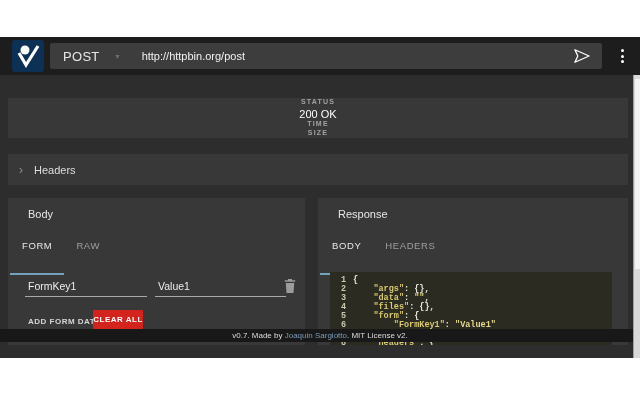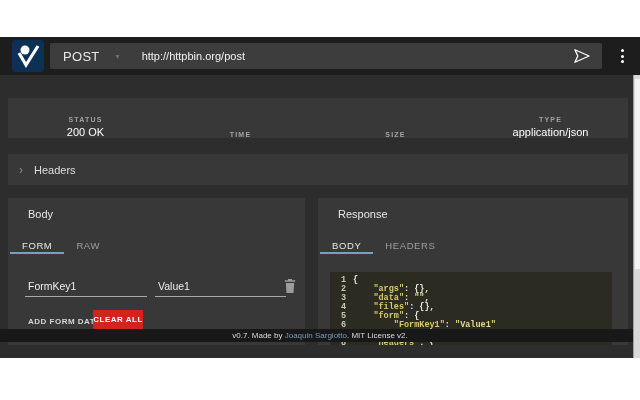--- a/index.html
+++ b/index.html
@@ -18,37 +18,37 @@
   .urlbar { position:absolute; left:50px; top:6px; width:552px; height:26px; background:#3d3d3d; border-radius:2px; display:flex; align-items:center; }
   .method { margin-left:13px; font-size:13px; color:#e8e8e8; letter-spacing:.3px; }
   .method-chevron { margin-left:16px; color:#6f6f6f; font-size:8px; }
   .url-text { margin-left:22px; font-size:11px; color:#f2f2f2; }
   .spacer { flex:1; }
   .send { margin-right:10px; display:flex; align-items:center; }
   .kebab { position:absolute; right:11px; top:8px; width:14px; height:22px; display:flex; flex-direction:column; align-items:center; justify-content:center; gap:2.5px; cursor:pointer; }
   .kebab i { width:3px; height:3px; background:#ffffff; border-radius:50%; }
 
   
-  .statusbar { position:absolute; top:61px; left:8px; width:620px; height:40px; background:#383838; display:flex; align-items:flex-end; }
+  .statusbar { position:absolute; top:61px; left:8px; width:620px; height:40px; background:#383838; display:flex; align-items:center;flex-direction:column; }
   .stat { flex:1; text-align:center; }
   .stat .lab { font-size:7px; font-weight:bold; color:#a2a2a2; letter-spacing:1.2px; }
   .stat .val { font-size:11px; color:#fdfdfd; margin-top:3px; }
 
   
   .headersbar { position:absolute; top:117px; left:8px; width:620px; height:31px; background:#383838; display:flex; align-items:center; cursor:pointer; }
   .hb-chevron { margin-left:11px; color:#8d8d8d; font-size:12px; line-height:10px; }
   .hb-title { margin-left:11px; font-size:11px; color:#dedede; }
 
   
   .panel { position:absolute; top:161px; height:147px; background:#383838; }
   #body-panel { left:8px; width:297px; }
   #response-panel { left:318px; width:310px; }
   .panel-title { position:absolute; top:10px; left:20px; font-size:11px; color:#e6e6e6; }
   .tabs { position:absolute; top:36px; left:2px; display:flex; }
-  .tab { padding:6px 12px 3px; font-size:9.5px; letter-spacing:.6px; color:#9f9f9f; position:relative; cursor:pointer; }
+  .tab { padding:6px 12px 24px; font-size:9.5px; letter-spacing:.6px; color:#9f9f9f; position:relative; cursor:pointer; }
   .tab.active { color:#e8e8e8; }
   .tab.active::after { content:""; position:absolute; left:0; right:0; bottom:0; height:2px; background:#74a2bd; }
 
   
   .form-rows { position:absolute; left:0; top:0; width:100%; height:100%; }
   .f-field { position:absolute; top:80px; height:19px; border-bottom:1px solid #a9a9a9; font-size:10.5px; color:#ededed; padding:2px 0 0 3px; }
   .f-key { left:17px; width:122px; }
   .f-val { left:147px; width:131px; }
   .f-trash { position:absolute; left:276px; top:81px; cursor:pointer; }
   .add-btn { position:absolute; left:20px; top:119px; font-size:8px; font-weight:bold; letter-spacing:.5px; color:#d5d5d5; cursor:pointer; }
@@ -107,24 +107,20 @@
   <div class="stat">
         <div class="lab">STATUS</div>
         <div class="val">200 OK</div>
       </div>
       <div class="stat">
         <div class="lab">TIME</div>
       </div>
       <div class="stat">
         <div class="lab">SIZE</div>
       </div>
-      <div class="stat">
-        <div class="lab">TYPE</div>
-        <div class="val">application/json</div>
-      </div>
     </div>
 
   <div class="headersbar">
     <span class="hb-chevron">›</span>
     <span class="hb-title">Headers</span>
   </div>
 
   <div class="panel" id="body-panel">
     <div class="panel-title">Body</div>
     <div class="tabs">

